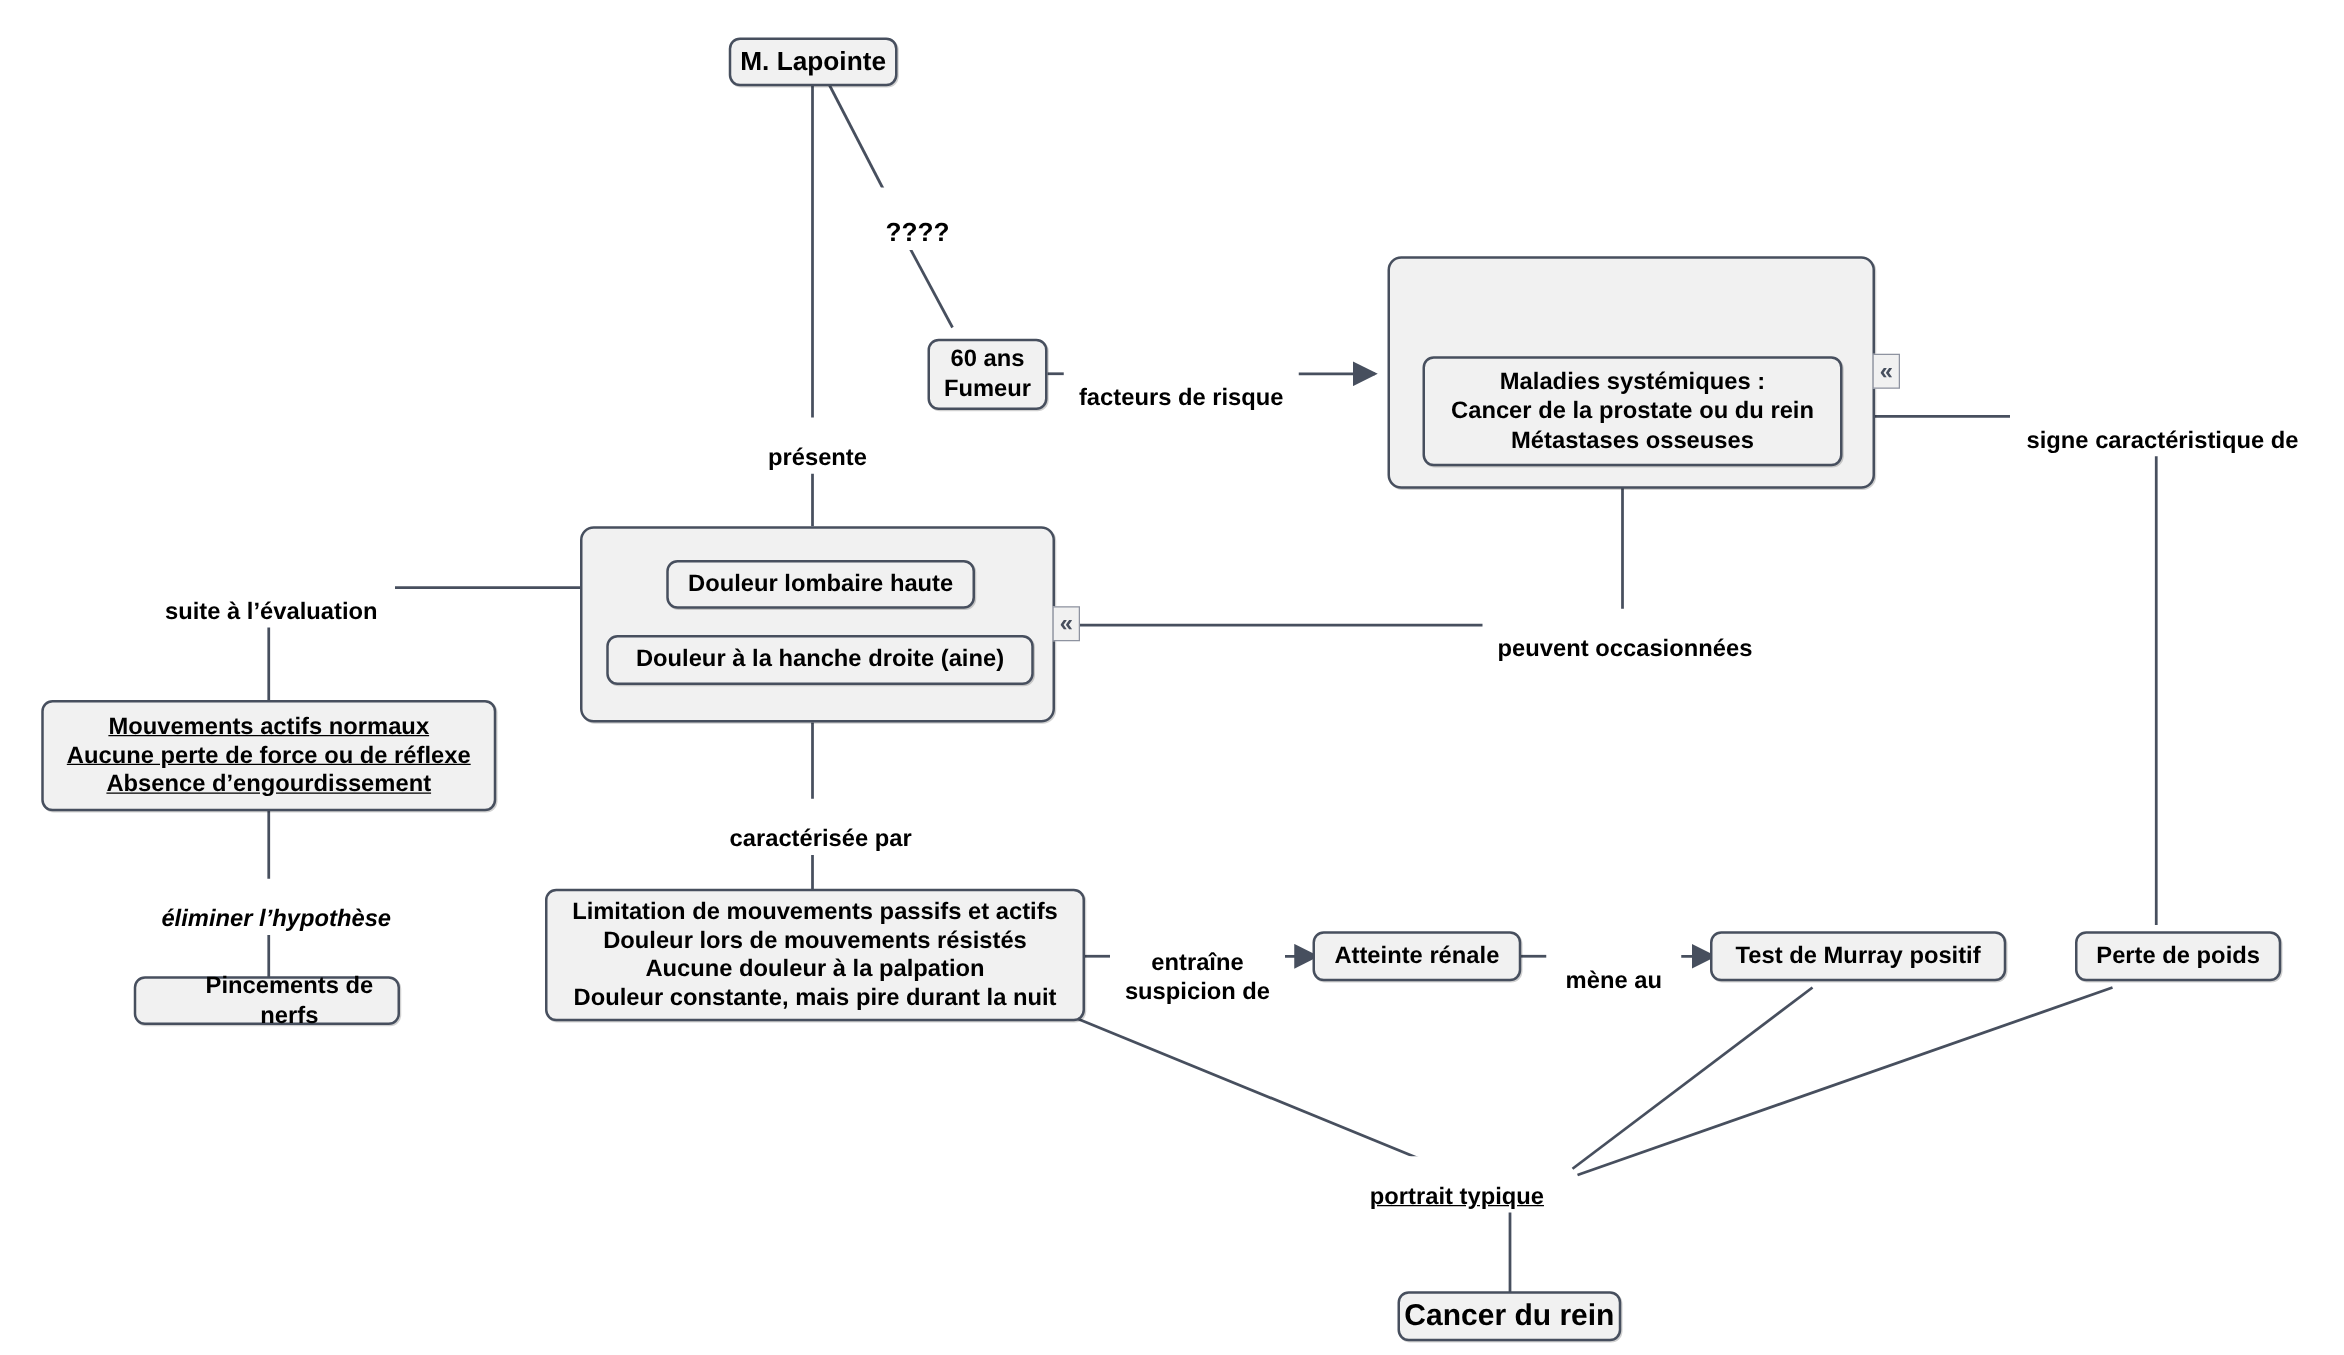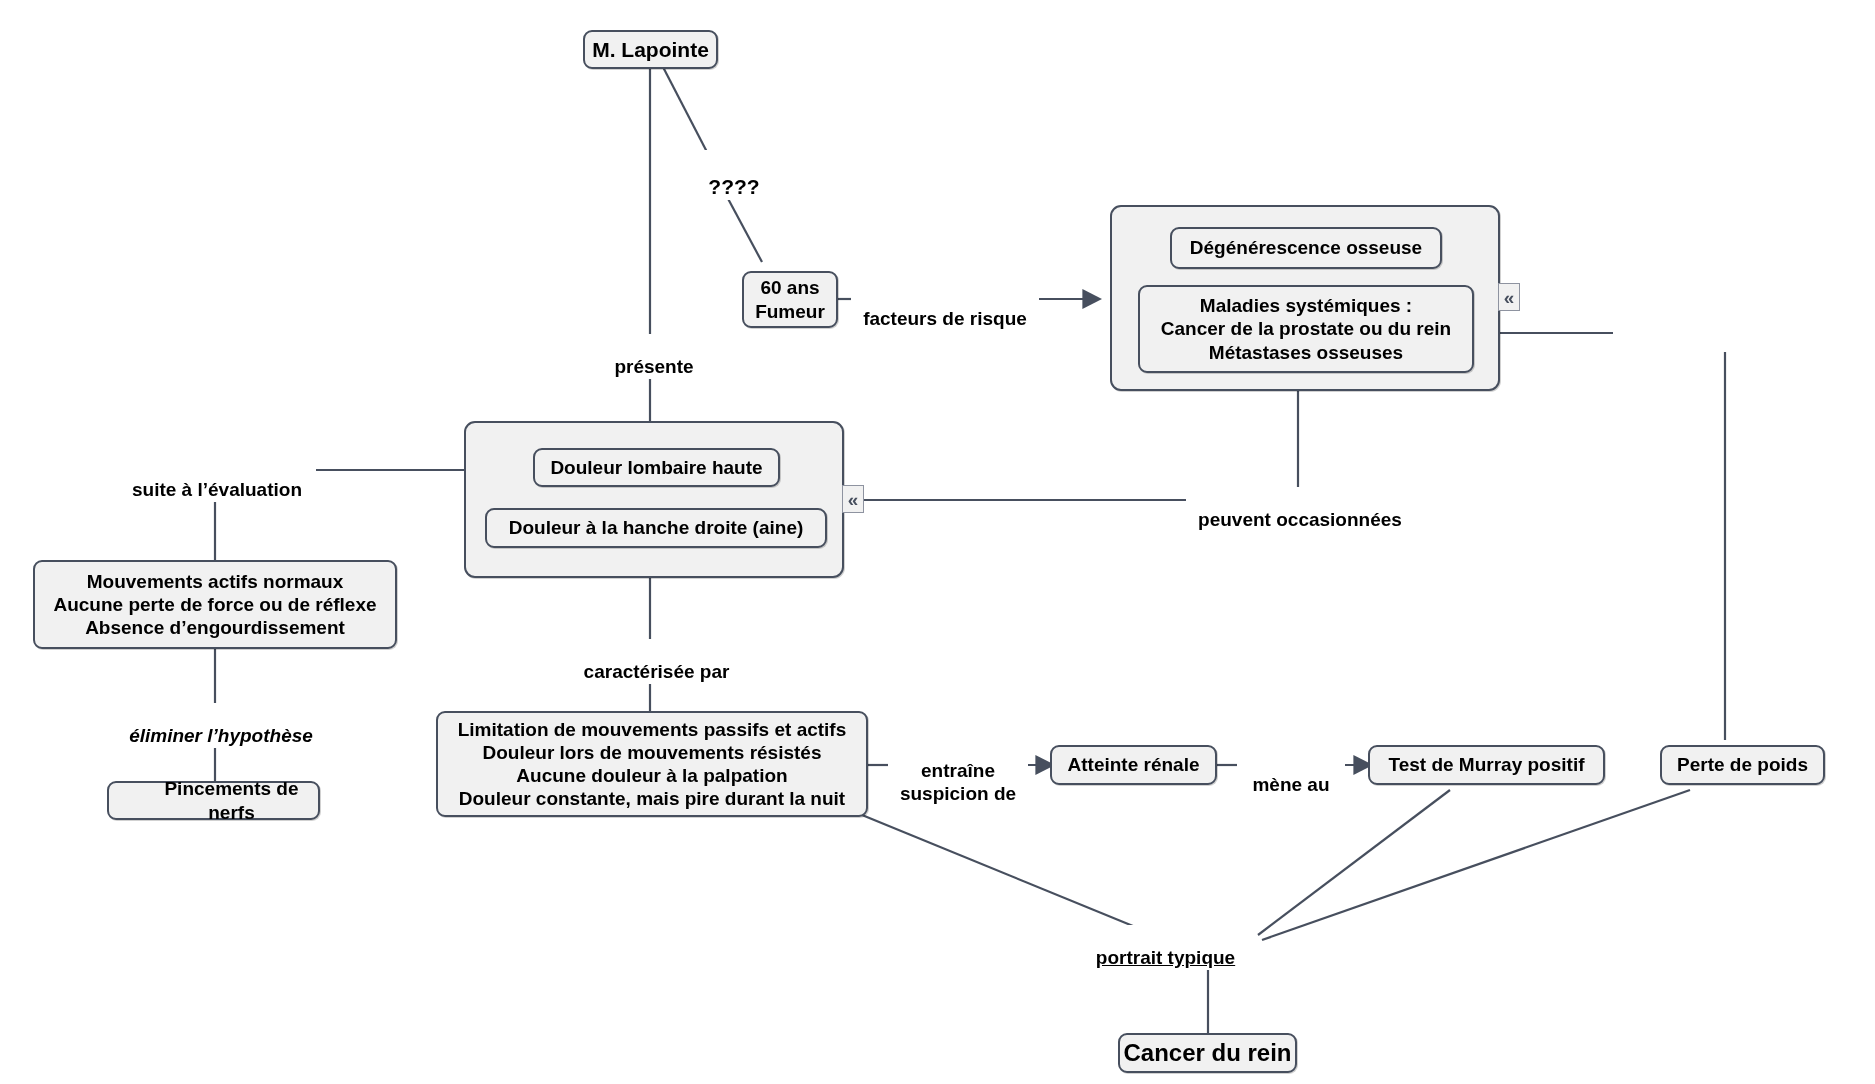--- a/index.html
+++ b/index.html
@@ -128,23 +128,20 @@
     <span>M. Lapointe</span>
   </div>
 
   <div class="node" style="left:742px; top:271px; width:96px; height:57px; font-size:19px;">
     <span>60 ans
 Fumeur</span>
   </div>
 
   <div class="group-box" style="left:1110px; top:205px; width:390px; height:186px;"></div>
 
-  <div class="node" style="left:1170px; top:227px; width:272px; height:42px; font-size:19px;">
-    <span>Dégénérescence osseuse</span>
-  </div>
 
   <div class="node" style="left:1138px; top:285px; width:336px; height:88px; font-size:19px;">
     <span>Maladies systémiques :
 Cancer de la prostate ou du rein
 Métastases osseuses</span>
   </div>
 
   <div class="chev" style="left:1498px; top:283px; width:22px; height:28px; font-size:19px;">
     <span>«</span>
   </div>
@@ -156,21 +153,21 @@
   </div>
 
   <div class="node" style="left:485px; top:508px; width:342px; height:40px; font-size:19px;">
     <span>Douleur à la hanche droite (aine)</span>
   </div>
 
   <div class="chev" style="left:842px; top:485px; width:22px; height:28px; font-size:19px;">
     <span>«</span>
   </div>
 
-  <div class="node" style="left:33px; top:560px; width:364px; height:89px; font-size:19px;">
+  <div class="node" style="left:33px; top:560px; width:364px; height:89px; font-size:19px;text-decoration:underline;">
     <span>Mouvements actifs normaux
 Aucune perte de force ou de réflexe
 Absence d’engourdissement</span>
   </div>
 
   <div class="node" style="left:107px; top:781px; width:213px; height:39px; font-size:19px;padding-left:36px;">
     <span>Pincements de nerfs</span>
   </div>
 
   <div class="node" style="left:436px; top:711px; width:432px; height:106px; font-size:19px;">
@@ -201,20 +198,23 @@
   </div>
 
   <div class="link-label" style="left:590px; top:334px; width:120px; font-size:19px;">
     <span>présente</span>
   </div>
 
   <div class="link-label" style="left:851px; top:286px; width:180px; font-size:19px;">
     <span>facteurs de risque</span>
   </div>
 
+  <div class="link-label" style="left:1608px; top:320px; width:236px; font-size:19px;">
+    <span>signe caractéristique de</span>
+  </div>
 
   <div class="link-label" style="left:1186px; top:487px; width:220px; font-size:19px;">
     <span>peuvent occasionnées</span>
   </div>
 
   <div class="link-label" style="left:118px; top:457px; width:190px; font-size:19px;">
     <span>suite à l’évaluation</span>
   </div>
 
   <div class="link-label" style="left:118px; top:703px; width:198px; font-size:19px;font-style:italic;">

